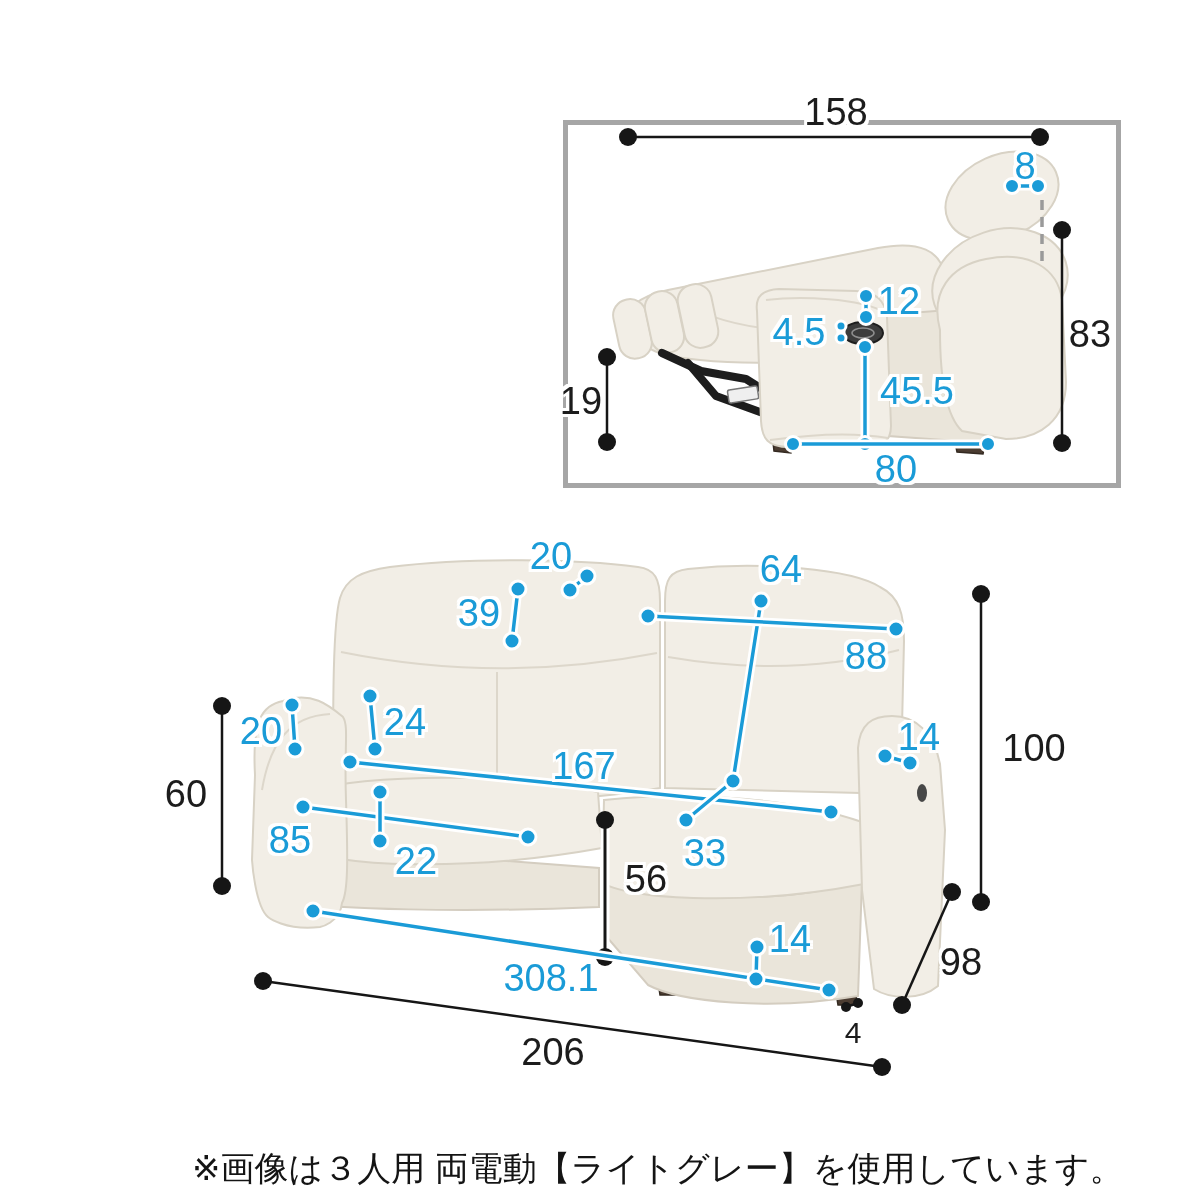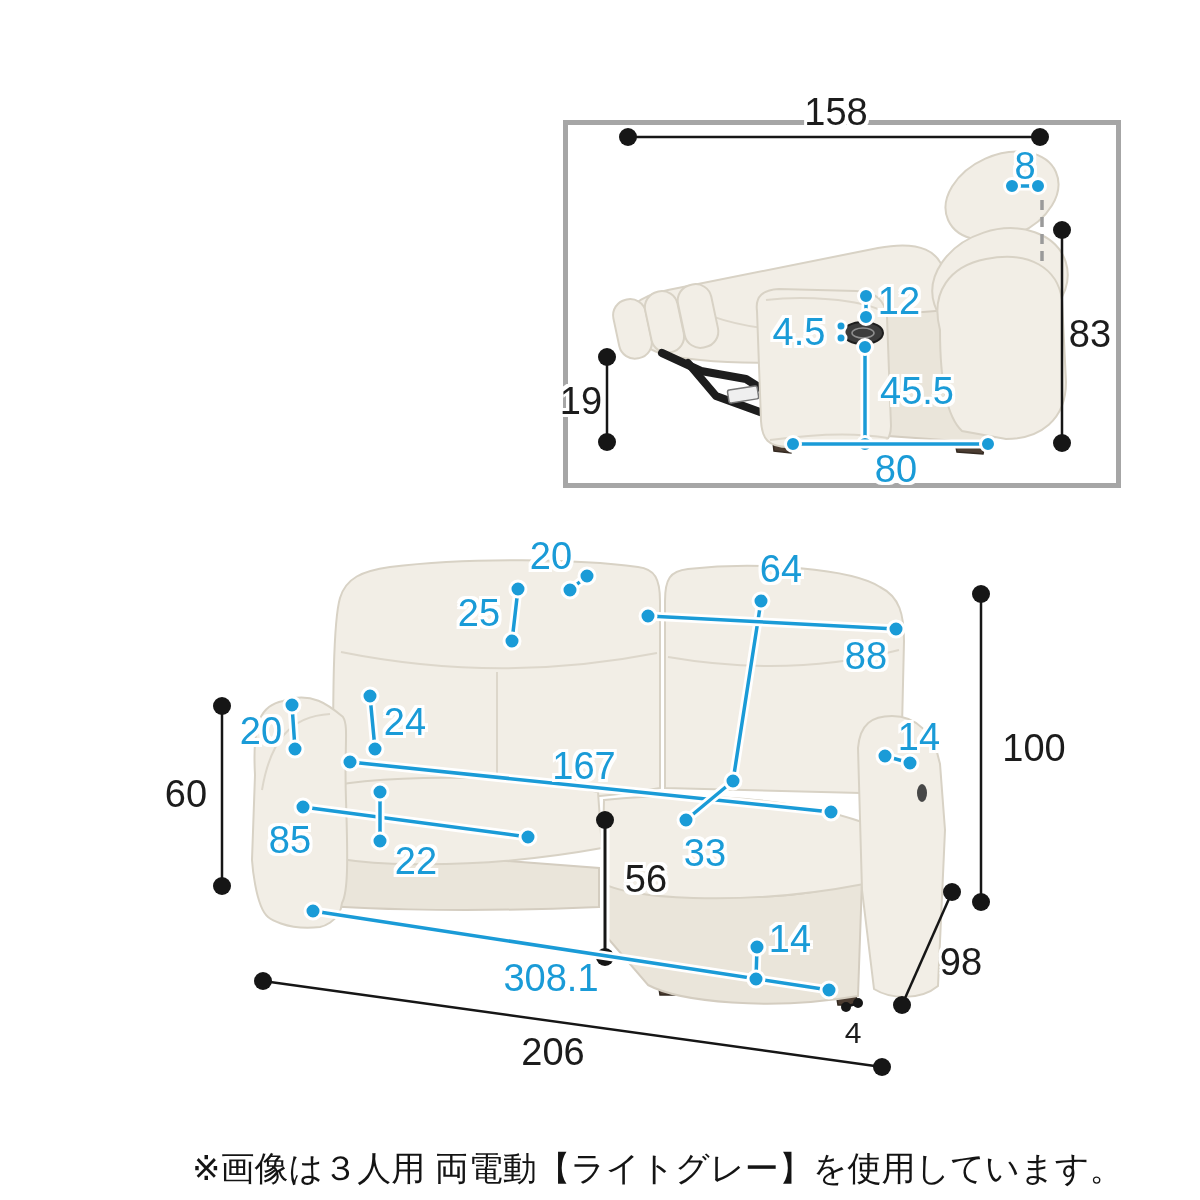--- a/index.html
+++ b/index.html
@@ -299,21 +299,21 @@
   <div class="dim black" style="left:836px;top:112px">158</div>
   <div class="dim blue" style="left:1025px;top:166px">8</div>
   <div class="dim blue" style="left:899px;top:301px">12</div>
   <div class="dim blue" style="left:799px;top:332px">4.5</div>
   <div class="dim black" style="left:1090px;top:334px">83</div>
   <div class="dim black" style="left:581px;top:401px">19</div>
   <div class="dim blue" style="left:917px;top:391px">45.5</div>
   <div class="dim blue" style="left:896px;top:469px">80</div>
 
   <div class="dim blue" style="left:551px;top:556px">20</div>
-  <div class="dim blue" style="left:479px;top:613px">25</div>
+  <div class="dim blue" style="left:479px;top:613px">39</div>
   <div class="dim blue" style="left:781px;top:569px">64</div>
   <div class="dim blue" style="left:866px;top:656px">88</div>
   <div class="dim blue" style="left:405px;top:722px">24</div>
   <div class="dim blue" style="left:261px;top:731px">20</div>
   <div class="dim blue" style="left:584px;top:766px">167</div>
   <div class="dim blue" style="left:705px;top:853px">33</div>
   <div class="dim blue" style="left:919px;top:737px">14</div>
   <div class="dim black" style="left:1034px;top:748px">100</div>
   <div class="dim black" style="left:186px;top:794px">60</div>
   <div class="dim blue" style="left:290px;top:840px">85</div>

